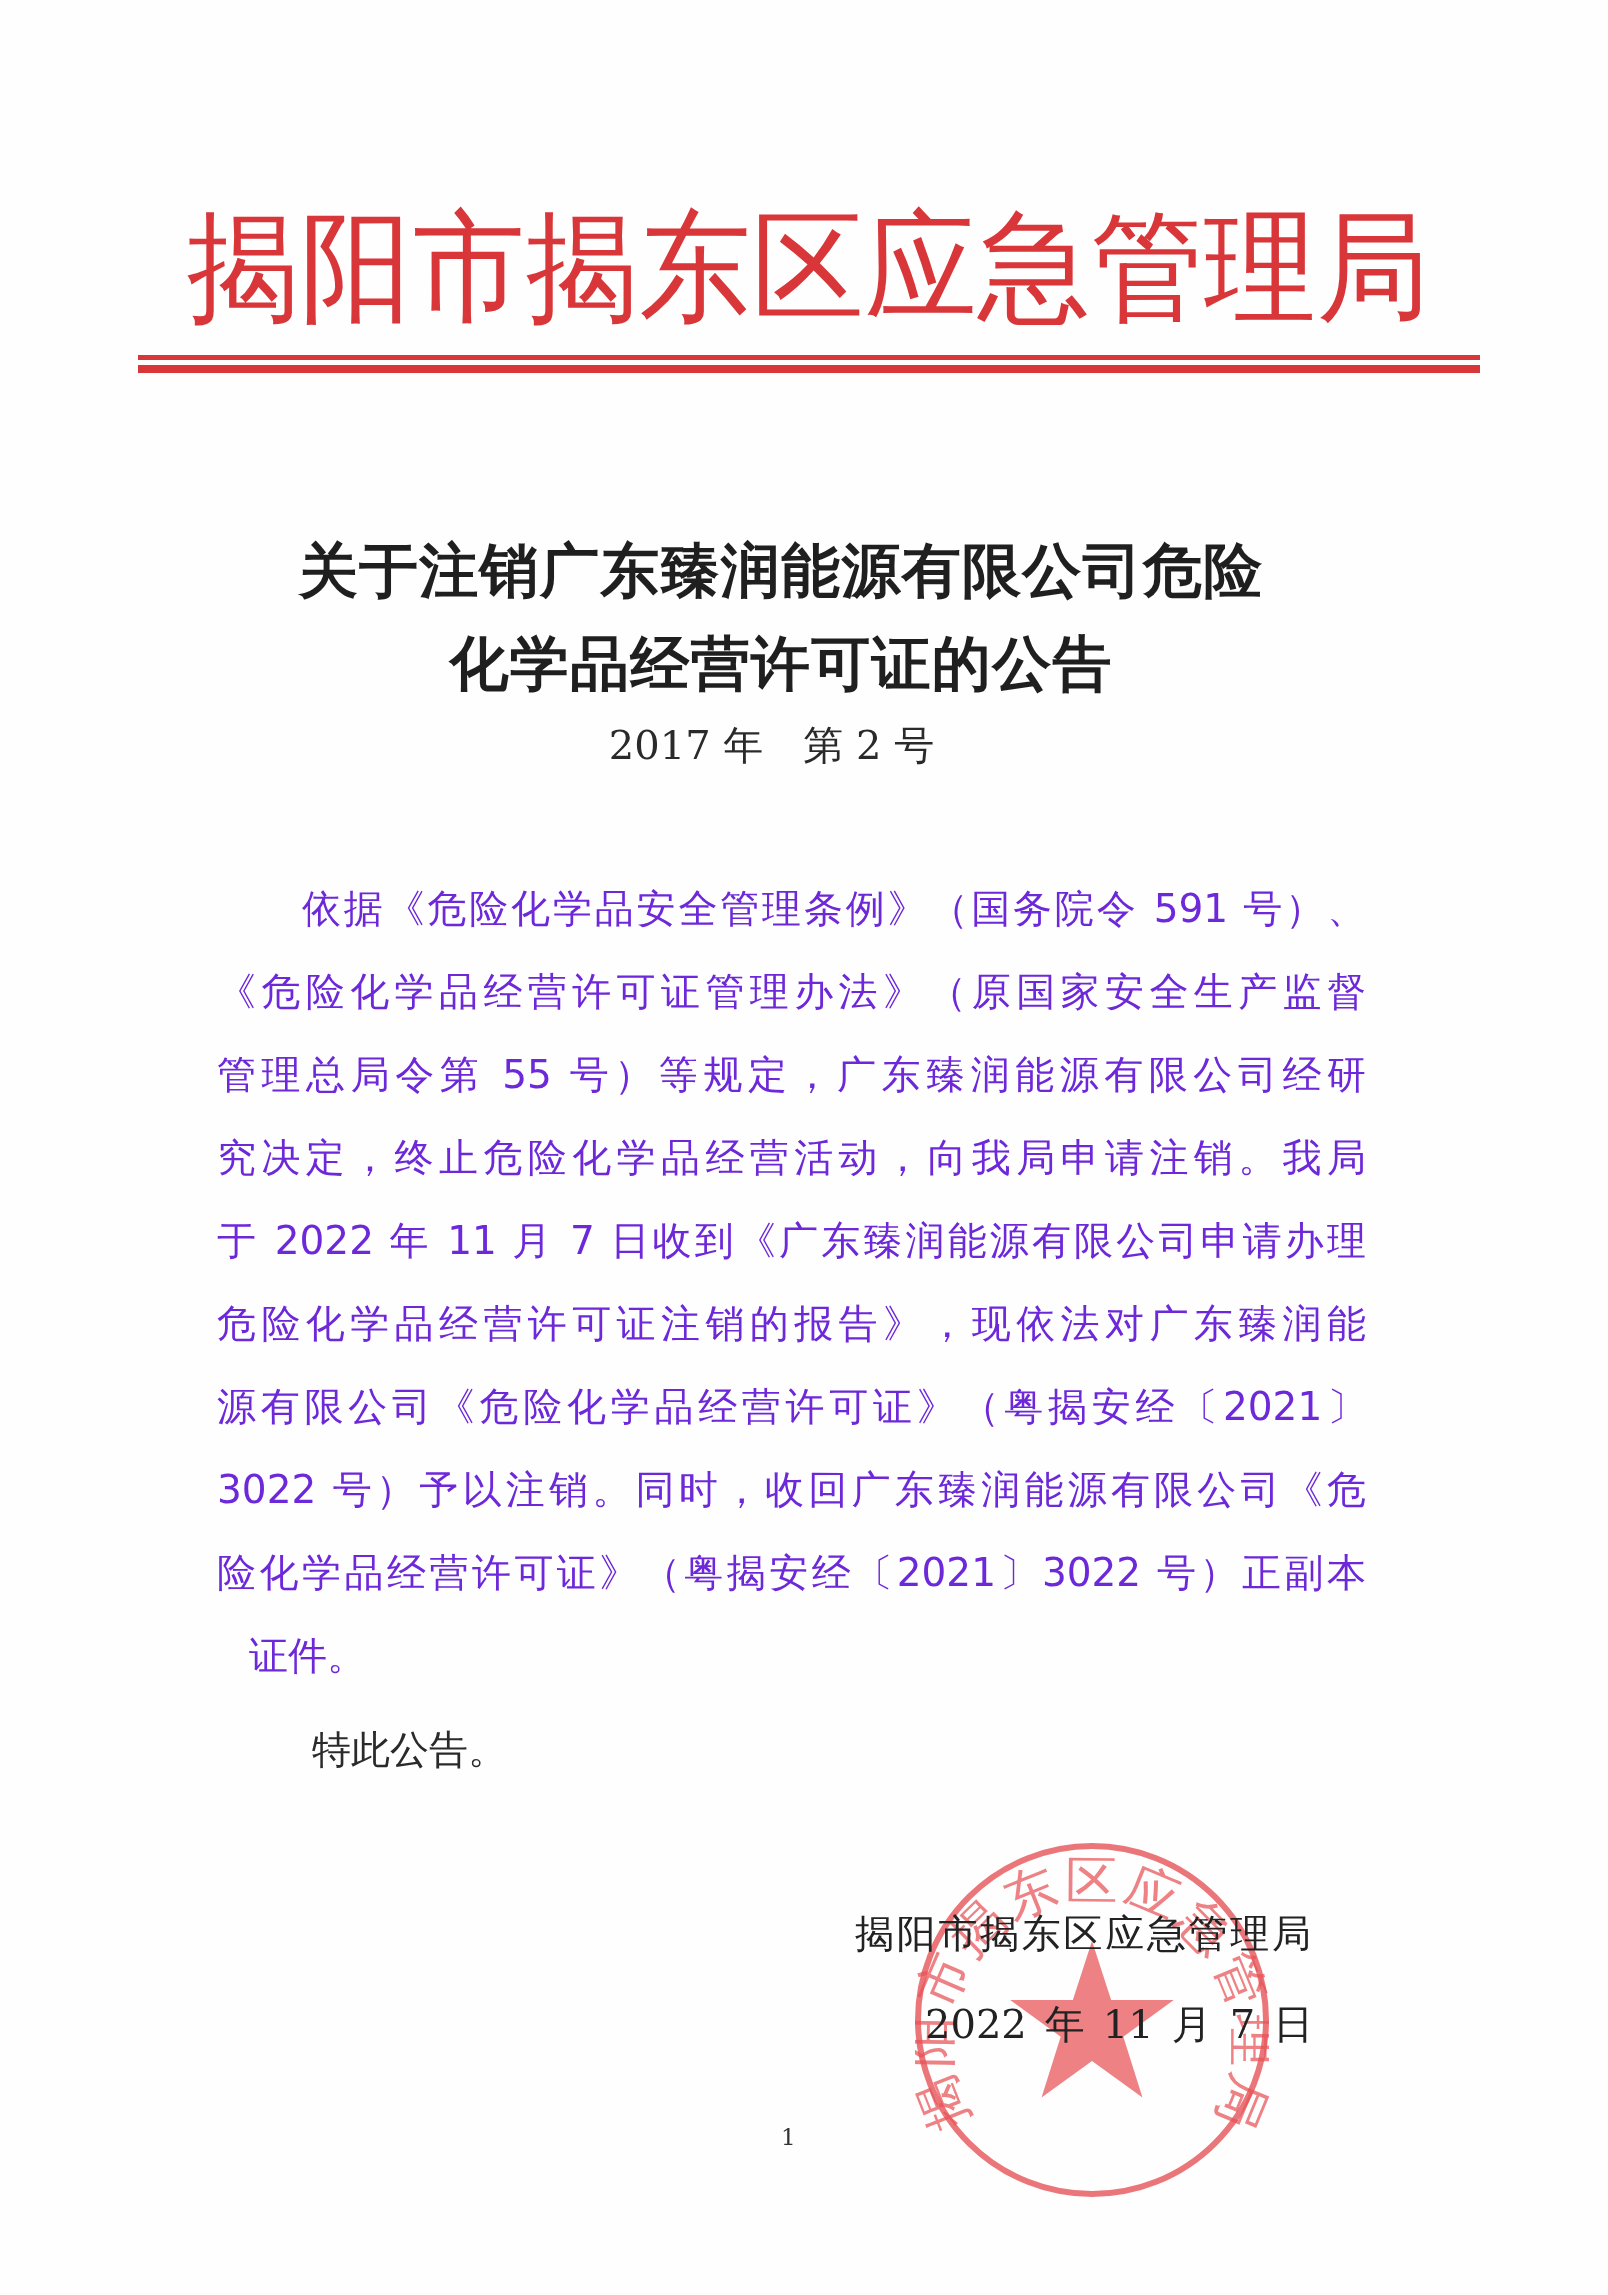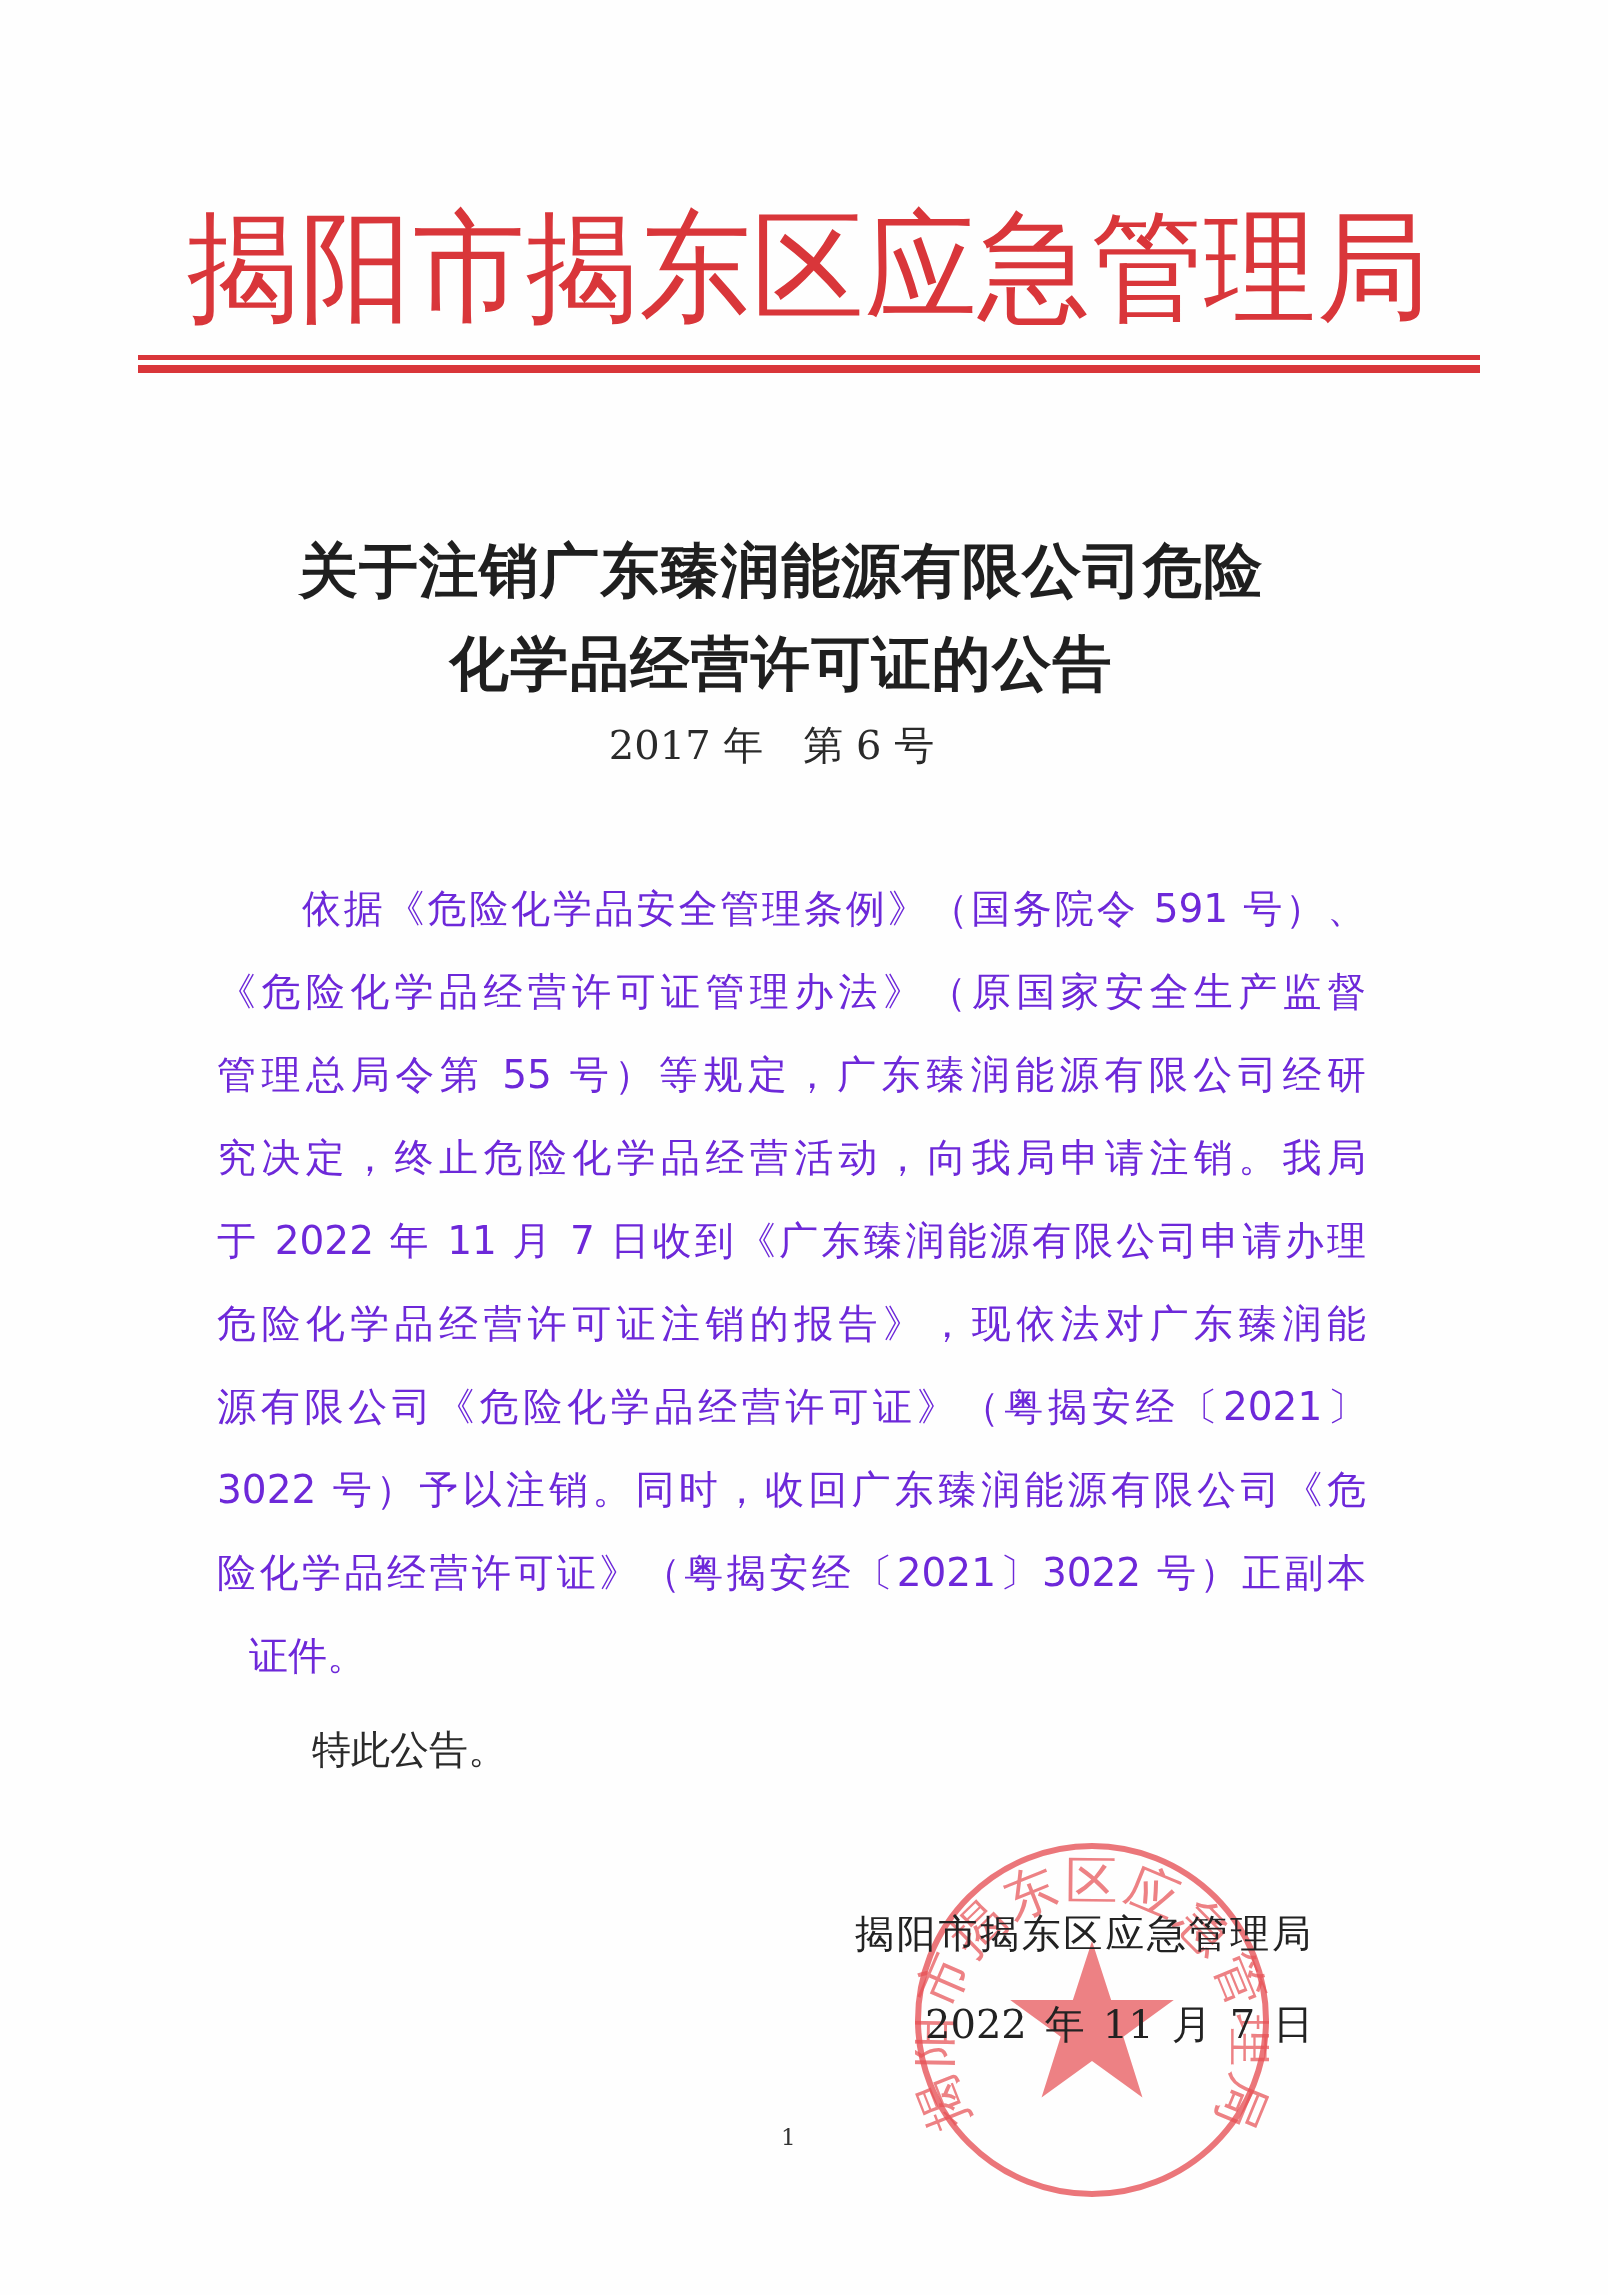--- a/index.html
+++ b/index.html
@@ -93,21 +93,21 @@
     <span>局</span>
   </div>
 
   <div class="rule-thin"></div>
   <div class="rule-thick"></div>
 
   <div class="title title-1">关于注销广东臻润能源有限公司危险</div>
   <div class="title title-2">化学品经营许可证的公告</div>
 
   <div class="docno">
-    <span>2017 年</span><span class="gap"></span><span>第 6 号</span>
+    <span>2017 年</span><span class="gap"></span><span>第 2 号</span>
   </div>
 
   <div class="body" style="top:867px;">
     <span class="line indent">依据《危险化学品安全管理条例》（国务院令 591 号）、</span>
     <span class="line">《危险化学品经营许可证管理办法》（原国家安全生产监督</span>
     <span class="line">管理总局令第 55 号）等规定，广东臻润能源有限公司经研</span>
     <span class="line">究决定，终止危险化学品经营活动，向我局申请注销。我局</span>
     <span class="line">于 2022 年 11 月 7 日收到《广东臻润能源有限公司申请办理</span>
     <span class="line">危险化学品经营许可证注销的报告》，现依法对广东臻润能</span>
     <span class="line">源有限公司《危险化学品经营许可证》（粤揭安经〔2021〕</span>

